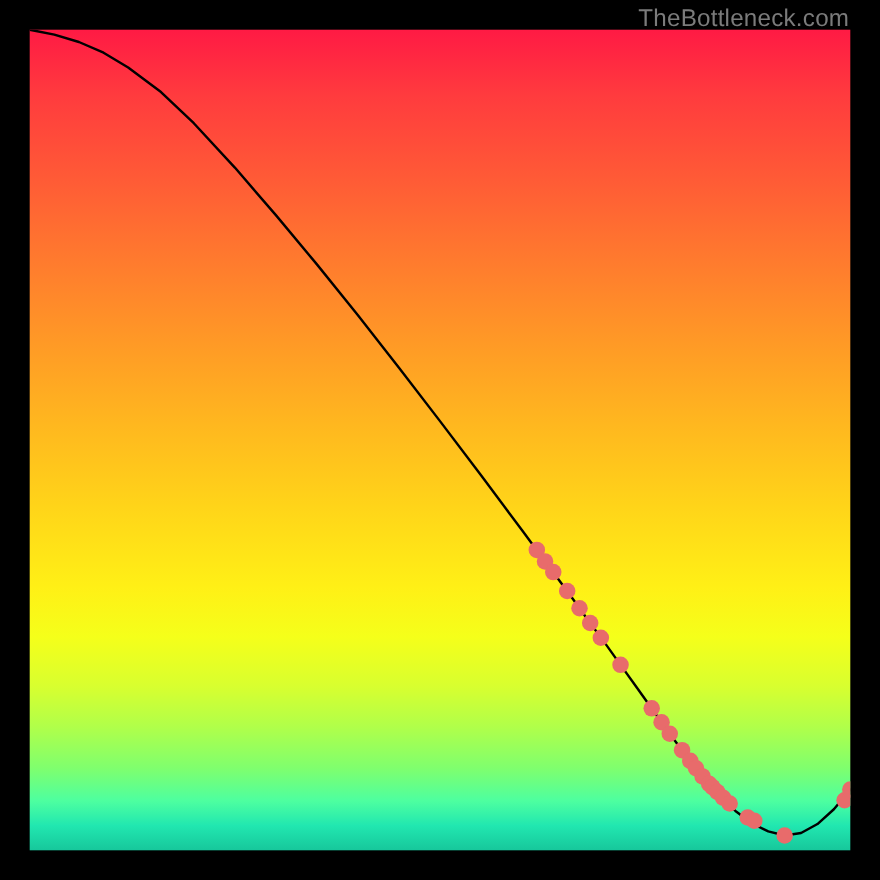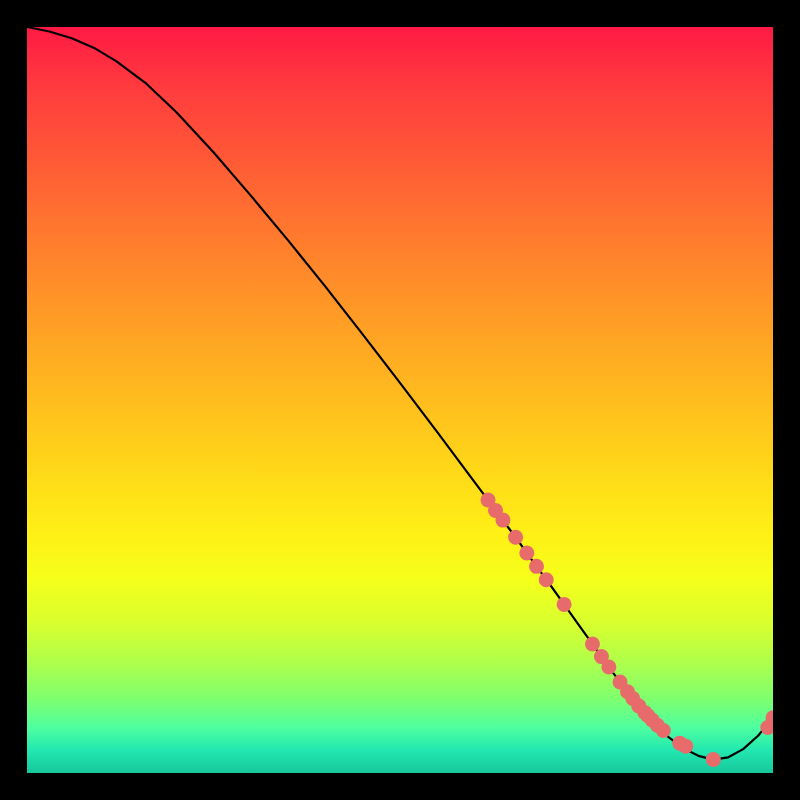--- a/index.html
+++ b/index.html
@@ -57,20 +57,21 @@
     left: 0;
     top: 0;
     width: 746px;
     height: 746px;
   }
 </style>
 </head>
 <body>
 <div class="frame">
 
+  <div class="watermark">TheBottleneck.com</div>
 
   <div class="plot">
     <svg class="overlay" viewBox="0 0 746 746" preserveAspectRatio="none">
       <g id="curve-group">
           <path d="M0.00 0.00 L22.38 4.48 L44.76 11.19 L67.14 20.89 L89.52 34.32 L119.36 56.70 L149.20 85.04 L186.50 125.33 L223.80 168.60 L261.10 213.36 L298.40 259.61 L335.70 307.35 L373.00 355.84 L410.30 405.08 L447.60 455.06 L462.52 475.20 L477.44 495.34 L492.36 515.49 L507.28 536.37 L522.20 556.52 L537.12 577.40 L552.04 598.29 L566.96 619.18 L581.88 640.07 L596.80 660.21 L611.72 678.86 L626.64 696.02 L641.56 710.19 L656.48 721.38 L671.40 728.84 L686.32 732.57 L701.24 730.33 L716.16 722.13 L731.08 708.70 L746.00 690.80" fill="none" stroke="#000000" stroke-width="2.2" stroke-linejoin="round" stroke-linecap="round"></path>
         </g>
       <g id="marker-group">
           <circle cx="461.03" cy="472.96" r="7.5" fill="#e86b6b" stroke="#b94b4b" stroke-width="0"></circle>
           <circle cx="468.49" cy="483.41" r="7.5" fill="#e86b6b" stroke="#b94b4b" stroke-width="0"></circle>
           <circle cx="475.95" cy="493.11" r="7.5" fill="#e86b6b" stroke="#b94b4b" stroke-width="0"></circle>

